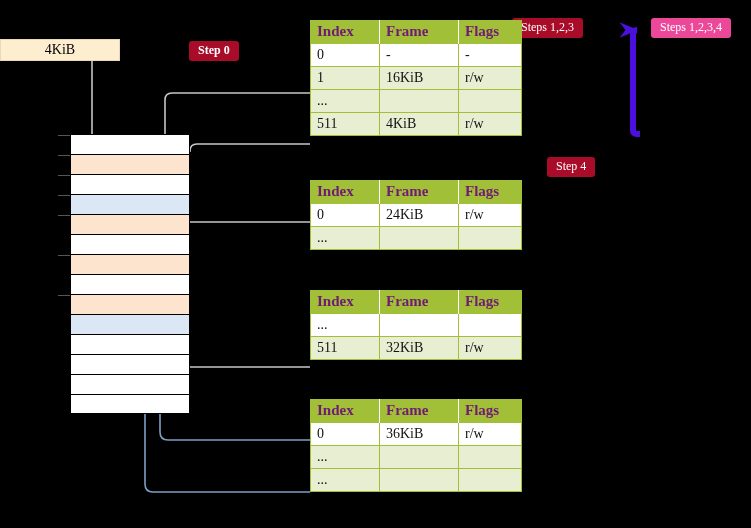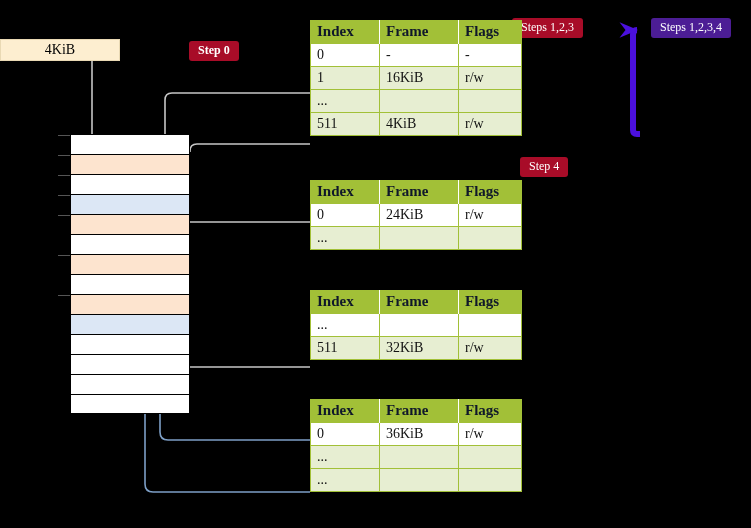--- a/index.html
+++ b/index.html
@@ -20,46 +20,46 @@
     font-size:14px;color:#000;box-sizing:border-box;
   }
 
   
   .steplabel{
     position:absolute;color:#ffffff;font-size:12px;
     padding:3px 9px 4px 9px;border-radius:3px;white-space:nowrap;
     line-height:1.05;box-sizing:border-box;
   }
   .red{background:#a80c28;}
-  .purple{background:#4c1d95;}
+  .purple{background:#ec4899;}
   #step0{left:189px;top:41px;font-weight:bold;}
   #steps123{left:512px;top:18px;}
   #steps1234{left:651px;top:18px;}
-  #step4{left:520px;top:157px;}
+  #step4{left:547px;top:157px;}
 
   
   .memcol{position:absolute;left:70px;top:134px;width:120px;height:280px;}
   .memrow{
     position:absolute;left:0;width:120px;height:20px;
     border-top:1.6px solid #000;border-left:1.6px solid #000;border-right:1.6px solid #000;
     box-sizing:border-box;background:#ffffff;
   }
   .memrow.last{border-bottom:1.6px solid #000;}
   .memrow.orange{background:#fde4cf;}
   .memrow.blue{background:#dce7f5;}
   .tick{position:absolute;width:12px;height:0;border-top:1.6px solid #555;left:-13px;}
 
   
   .ptable{
     position:absolute;border-collapse:collapse;
     border:1.6px solid #a2c037;background:#ffffff;
     font-size:14px;color:#111;
   }
   .ptable th{
-    background:#a2c037;color:#0f172a;font-weight:bold;
+    background:#a2c037;color:#701a75;font-weight:bold;
     text-align:left;padding:2px 6px 3px 6px;
     border-right:1.6px solid #ffffff;
     font-size:15px;white-space:nowrap;
   }
   .ptable th:last-child{border-right:none;}
   .ptable td{
     padding:2px 6px 3px 6px;border-right:1.6px solid #a2c037;
     border-top:1.6px solid #a2c037;white-space:nowrap;height:17px;
   }
   .ptable td:last-child{border-right:none;}

